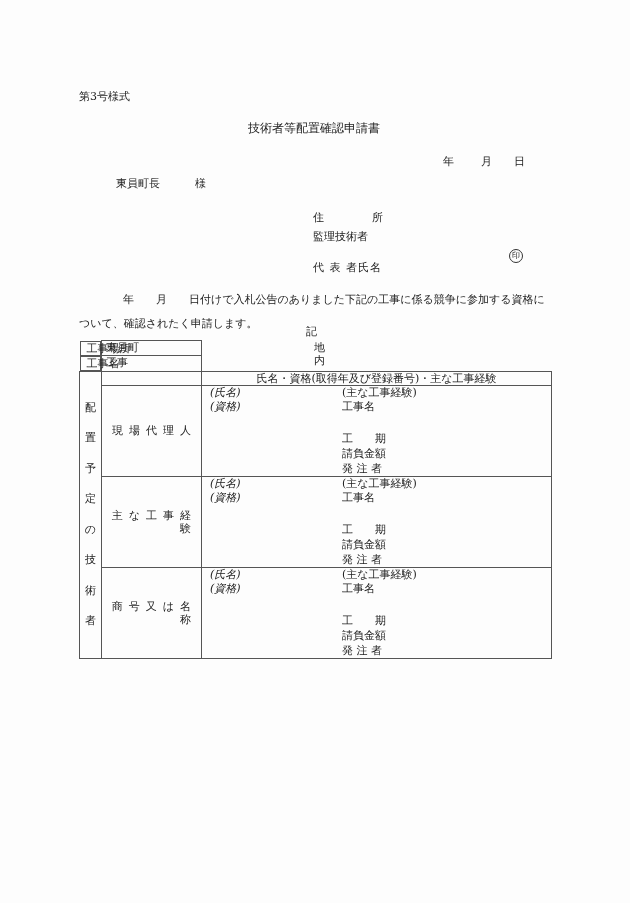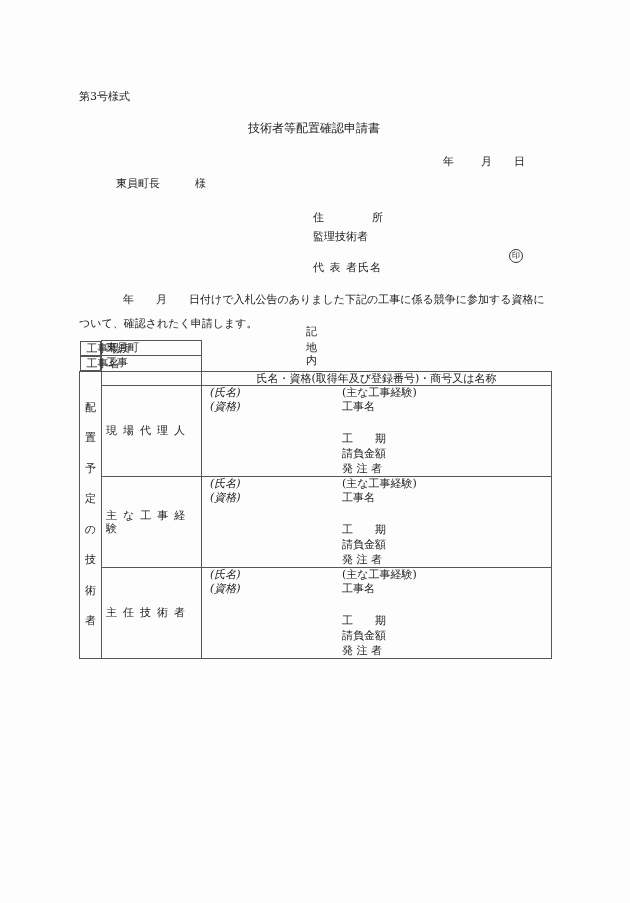--- a/index.html
+++ b/index.html
@@ -15,21 +15,21 @@
     .seal{left:509px;top:249px;width:12px;height:12px;border:1px solid #333;border-radius:50%;
       font-size:8px;line-height:12px;text-align:center;}
     .body-text{left:79px;top:288px;width:472px;white-space:normal;line-height:24px;}
     .ki{left:306px;top:325px;}
     table.form{position:absolute;left:79px;top:340px;width:473px;border-collapse:collapse;table-layout:fixed;}
     table.form td{border:1px solid #555;padding:0 4px;font-size:11px;line-height:13px;vertical-align:top;}
     .r15 td{height:13px;}
     .spaced{display:flex;justify-content:space-between;padding:0 6px !important;}
     .vert{text-align:center;vertical-align:middle !important;padding:0 !important;}
     .vert span{display:block;line-height:30.5px;}
-    .role{vertical-align:middle !important;text-align:left;letter-spacing:6px;}
+    .role{vertical-align:middle !important;text-align:right;letter-spacing:6px;}
     .detail{position:relative;height:90px;}
     .detail .l{position:absolute;left:4px;font-style:italic;}
     .detail .r{position:absolute;left:136px;}
   </style>
 </head>
 <body>
 
 <div class="abs form-no">第3号様式</div>
 <div class="abs title">技術者等配置確認申請書</div>
 <div class="abs date" style="left:443px">年</div>
@@ -56,21 +56,21 @@
   <tbody>
       <tr class="r15">
     <td colspan="2" class="spaced">
       <span>工</span>
       <span>事</span>
       <span>場</span>
       <span>所</span>
     </td>
     <td style="position:relative">
       <span>東員町</span>
-      <span style="position:absolute;left:204px">地内</span>
+      <span style="position:absolute;left:212px">地内</span>
     </td>
   </tr>
   <tr class="r15">
     <td colspan="2" class="spaced">
       <span>工</span>
       <span>事</span>
       <span>名</span>
     </td>
     <td style="text-align:left">工事</td>
   </tr>
@@ -79,21 +79,21 @@
       <span>配</span>
           <span>置</span>
       <span>予</span>
           <span>定</span>
       <span>の</span>
           <span>技</span>
       <span>術</span>
           <span>者</span>
     </td>
     <td></td>
-    <td style="text-align:center">氏名・資格(取得年及び登録番号)・商号又は名称</td>
+    <td style="text-align:center">氏名・資格(取得年及び登録番号)・主な工事経験</td>
   </tr>
   <tr>
     <td class="role">現場代理人</td>
     <td>
           <div class="detail">
       <span class="l" style="top:0">(氏名)</span>
       <span class="l" style="top:14px">(資格)</span>
       <span class="r" style="top:0">(主な工事経験)</span>
       <span class="r" style="top:14px">工事名</span>
       <span class="r" style="top:46px">工　　期</span>
@@ -110,21 +110,21 @@
       <span class="l" style="top:14px">(資格)</span>
       <span class="r" style="top:0">(主な工事経験)</span>
       <span class="r" style="top:14px">工事名</span>
       <span class="r" style="top:46px">工　　期</span>
       <span class="r" style="top:61px">請負金額</span>
       <span class="r" style="top:76px">発 注 者</span>
     </div>
         </td>
   </tr>
   <tr>
-    <td class="role">主任技術者</td>
+    <td class="role">商号又は名称</td>
     <td>
           <div class="detail">
       <span class="l" style="top:0">(氏名)</span>
       <span class="l" style="top:14px">(資格)</span>
       <span class="r" style="top:0">(主な工事経験)</span>
       <span class="r" style="top:14px">工事名</span>
       <span class="r" style="top:46px">工　　期</span>
       <span class="r" style="top:61px">請負金額</span>
       <span class="r" style="top:76px">発 注 者</span>
     </div>

